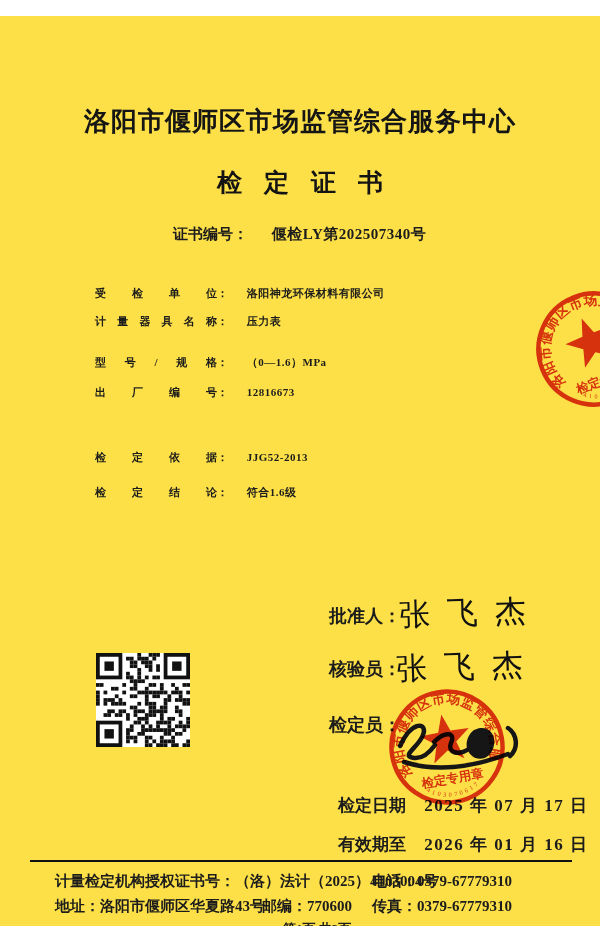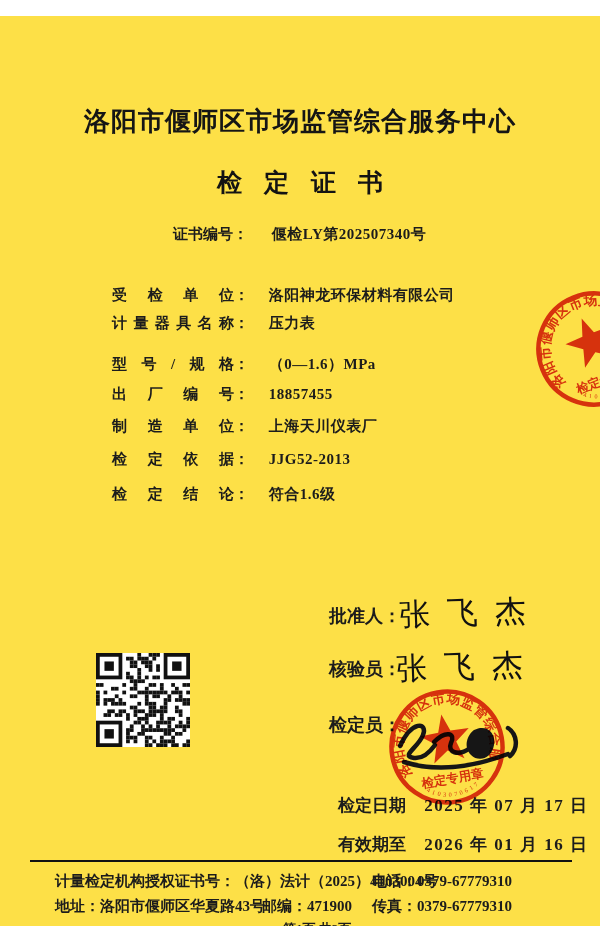--- a/index.html
+++ b/index.html
@@ -16,21 +16,21 @@
     font-size:26px; font-weight:800; letter-spacing:1px; color:#151515;
   }
   .doc-title {
     position:absolute; top:150px; left:0; width:100%;
     text-align:center; font-size:25px; font-weight:800;
     letter-spacing:22px; padding-left:22px; color:#131313;
   }
   .certno-row { position:absolute; top:209px; left:173px; font-size:15px; font-weight:700; }
   .certno-row .val { margin-left:20px; font-weight:600; letter-spacing:0.5px; }
   
-  .frow { position:absolute; left:112px; font-size:15px; white-space:nowrap; }
+  .frow { position:absolute; left:95px; font-size:11px; white-space:nowrap; }
   .frow .jlabel {
     display:inline-block; width:122px; text-align:justify; text-align-last:justify;
     font-weight:700;
   }
   .frow .colon { font-weight:700; }
   .frow .val { margin-left:16px; font-weight:600; letter-spacing:0.5px; }
   .r0{top:270px;} .r1{top:298px;} .r2{top:339px;} .r3{top:369px;}
   .r4{top:401px;} .r5{top:434px;} .r6{top:469px;}
   
   .sigrow { position:absolute; left:329px; font-size:18px; font-weight:700; white-space:nowrap; }
@@ -82,25 +82,21 @@
   <div class="frow r1">
     <span class="jlabel">计量器具名称</span><span class="colon">：</span>
     <span class="val">压力表</span>
   </div>
   <div class="frow r2">
     <span class="jlabel">型号/规格</span><span class="colon">：</span>
     <span class="val">（0—1.6）MPa</span>
   </div>
   <div class="frow r3">
     <span class="jlabel">出厂编号</span><span class="colon">：</span>
-    <span class="val">18857455</span>
-  </div>
-  <div class="frow r4">
-    <span class="jlabel">制造单位</span><span class="colon">：</span>
-    <span class="val">上海天川仪表厂</span>
+    <span class="val">12816673</span>
   </div>
   <div class="frow r5">
     <span class="jlabel">检定依据</span><span class="colon">：</span>
     <span class="val">JJG52-2013</span>
   </div>
   <div class="frow r6">
     <span class="jlabel">检定结论</span><span class="colon">：</span>
     <span class="val">符合1.6级</span>
   </div>
 
@@ -401,21 +397,21 @@
     <span class="fseg fp">
       <span>电话</span><span>：</span><span>0379-67779310</span>
     </span>
   </div>
 
   <div class="fline f2">
     <span class="fseg fad">
       <span>地址</span><span>：</span><span>洛阳市偃师区华夏路43号</span>
     </span>
     <span class="fseg fz">
-      <span>邮编</span><span>：</span><span>471900</span>
+      <span>邮编</span><span>：</span><span>770600</span>
     </span>
     <span class="fseg ff">
       <span>传真</span><span>：</span><span>0379-67779310</span>
     </span>
   </div>
 
   <div class="pageinfo">第1页 共3页</div>
 
 </div>
 

